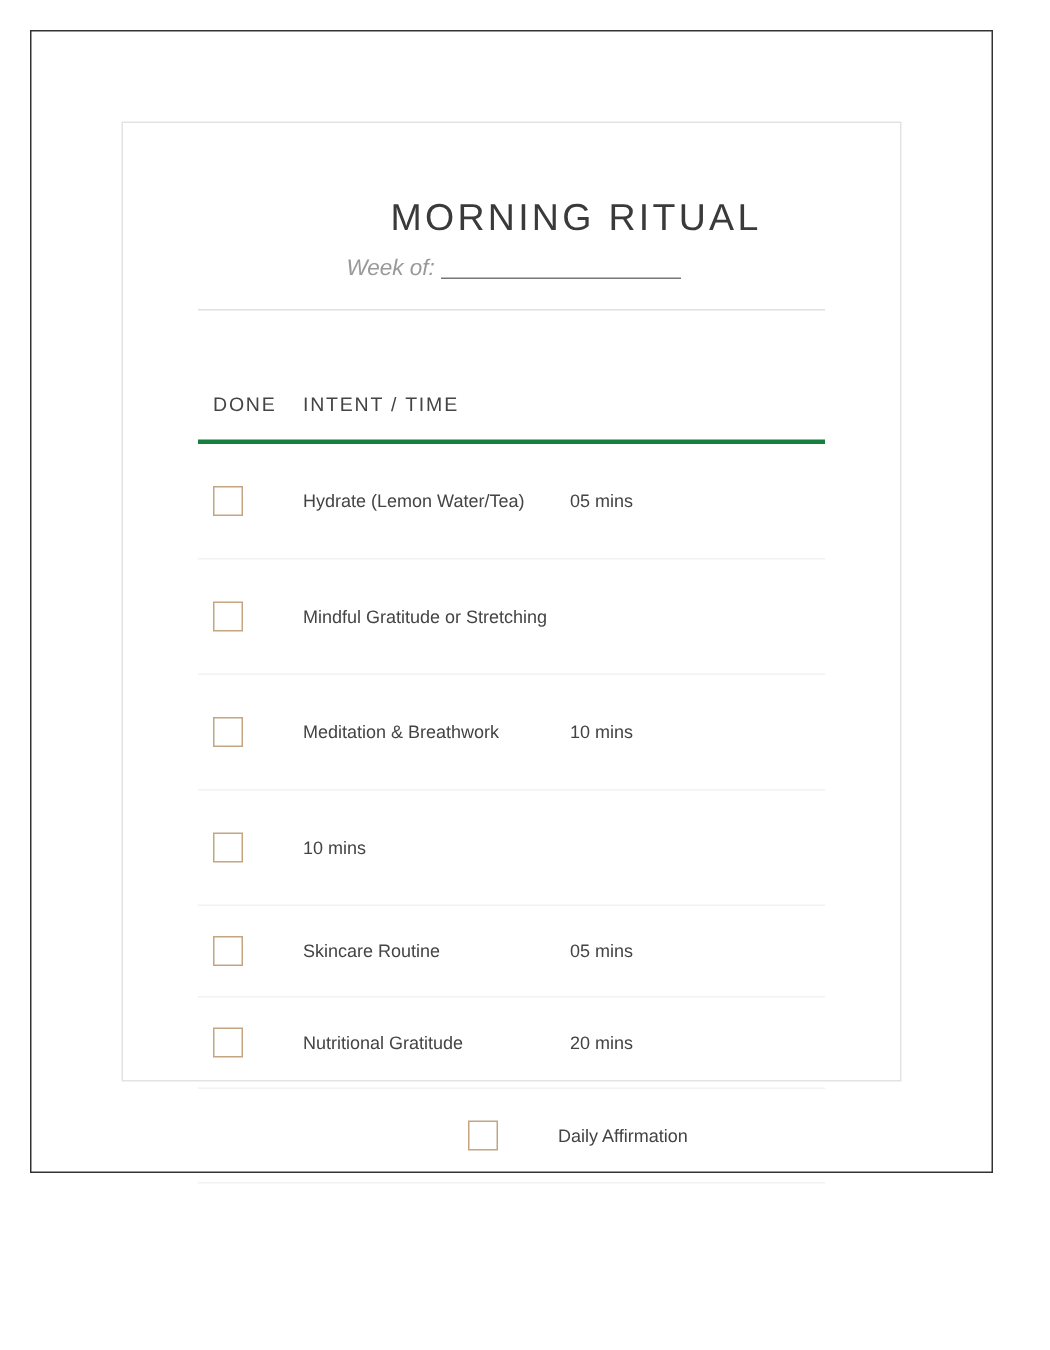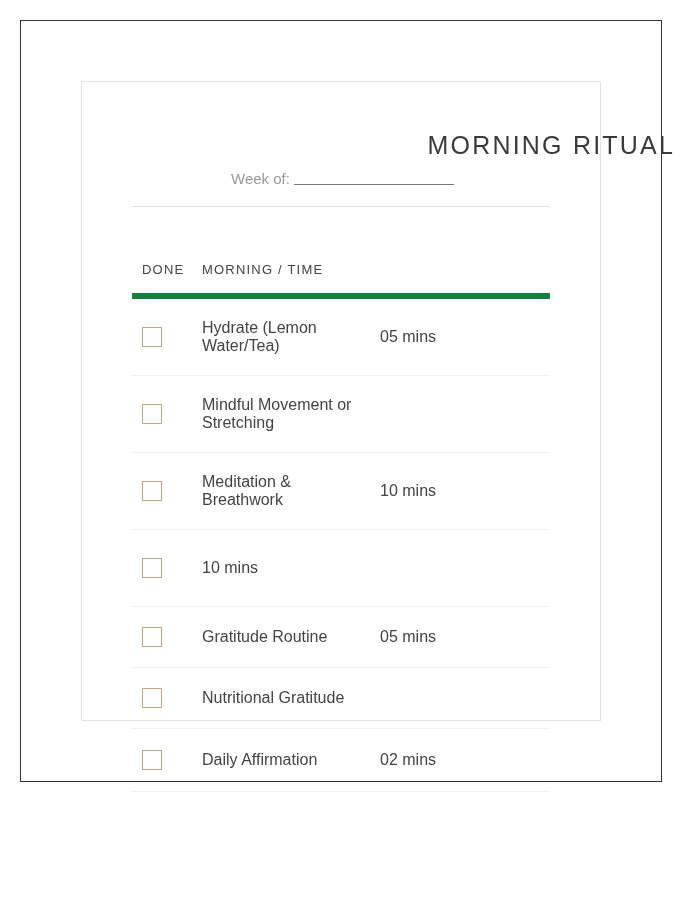--- a/index.html
+++ b/index.html
@@ -2,32 +2,32 @@
 <html><head>
 <meta charset="utf-8">
 <style>
   html, body { margin:0; padding:0; background:#ffffff; }
   body { width:700px; height:900px; position:relative; overflow:hidden;
          font-family:"Liberation Sans", sans-serif; color:#444; }
   .frame { position:absolute; left:20px; top:20px; width:640px; height:760px;
            border:1px solid #333; box-sizing:content-box; }
   .card { position:absolute; left:81px; top:81px; width:518px; height:638px;
           border:1px solid #e3e3e3; background:#fff; }
-  .title { position:absolute; left:71px; width:604px; top:131px; text-align:right;
+  .title { position:absolute; left:82px; width:604px; top:131px; text-align:center;
            font-size:25px; letter-spacing:2.2px; color:#3a3a3a; font-weight:normal; margin:0; }
-  .week { position:absolute; left:231px; top:170px; font-size:15px; 
-          color:#999; display:flex; align-items:flex-start; }
+  .week { position:absolute; left:231px; top:170px; font-size:15px; font-style:italic;
+          color:#999; display:flex; align-items:flex-end; }
   .week-line { display:inline-block; width:160px; border-bottom:1px solid #777;
                height:14px; margin-left:4px; margin-bottom:1px; }
   .divider { position:absolute; left:132px; top:206px; width:418px; height:1px; background:#e0e0e0; }
   .table { position:absolute; left:132px; top:246px; width:418px; }
-  .thead { height:47px; display:flex; align-items:center; border-bottom:6px solid #15803d;
+  .thead { height:47px; display:flex; align-items:center; border-bottom:3px solid #15803d;
            font-size:13px; letter-spacing:1.2px; color:#444; }
   .row { display:flex; align-items:center; border-bottom:1px solid #f2f2f2;
-         font-size:16px; color:#444; }
+         font-size:12px; color:#444; }
   .c-done { width:70px; padding-left:10px; box-sizing:border-box; }
   .c-act { width:178px; line-height:18px; padding-right:8px; box-sizing:border-box; }
   .c-time { flex:1; }
   .checkbox { width:18px; height:18px; border:1px solid #c4a582; background:#fff;
               display:block; cursor:pointer; }
   .r2 { height:76px; }
   .r1 { height:60px; }
 </style>
 </head>
 <body>
@@ -38,62 +38,62 @@
 <h1 class="title">MORNING RITUAL</h1>
 <div class="week">
   <span>Week of:</span>
   <span class="week-line"></span>
 </div>
 <div class="divider"></div>
 
 <div class="table">
   <div class="thead">
     <div class="c-done">DONE</div>
-    <div class="c-time">MORNING / TIME</div>
+    <div class="c-time">INTENT / TIME</div>
   </div>
 
   <div class="row r2">
     <div class="c-done">
         <span class="checkbox"></span>
       </div>
     <div class="c-act">Hydrate (Lemon Water/Tea)</div>
     <div class="c-time">05 mins</div>
   </div>
   <div class="row r2">
     <div class="c-done">
         <span class="checkbox"></span>
       </div>
-    <div class="c-act">Mindful Movement or Stretching</div>
+    <div class="c-act">Mindful Gratitude or Stretching</div>
   </div>
   <div class="row r2">
     <div class="c-done">
         <span class="checkbox"></span>
       </div>
     <div class="c-act">Meditation &amp; Breathwork</div>
     <div class="c-time">10 mins</div>
   </div>
   <div class="row r2">
     <div class="c-done">
         <span class="checkbox"></span>
       </div>
     <div class="c-time">10 mins</div>
   </div>
   <div class="row r1">
     <div class="c-done">
         <span class="checkbox"></span>
       </div>
-    <div class="c-act">Gratitude Routine</div>
+    <div class="c-act">Skincare Routine</div>
     <div class="c-time">05 mins</div>
   </div>
   <div class="row r1">
     <div class="c-done">
         <span class="checkbox"></span>
       </div>
     <div class="c-act">Nutritional Gratitude</div>
+    <div class="c-time">20 mins</div>
   </div>
   <div class="row r1" style="height:62px;justify-content:flex-end;">
     <div class="c-done">
         <span class="checkbox"></span>
       </div>
     <div class="c-act">Daily Affirmation</div>
-    <div class="c-time">02 mins</div>
   </div>
 </div>
 
 </body></html>

